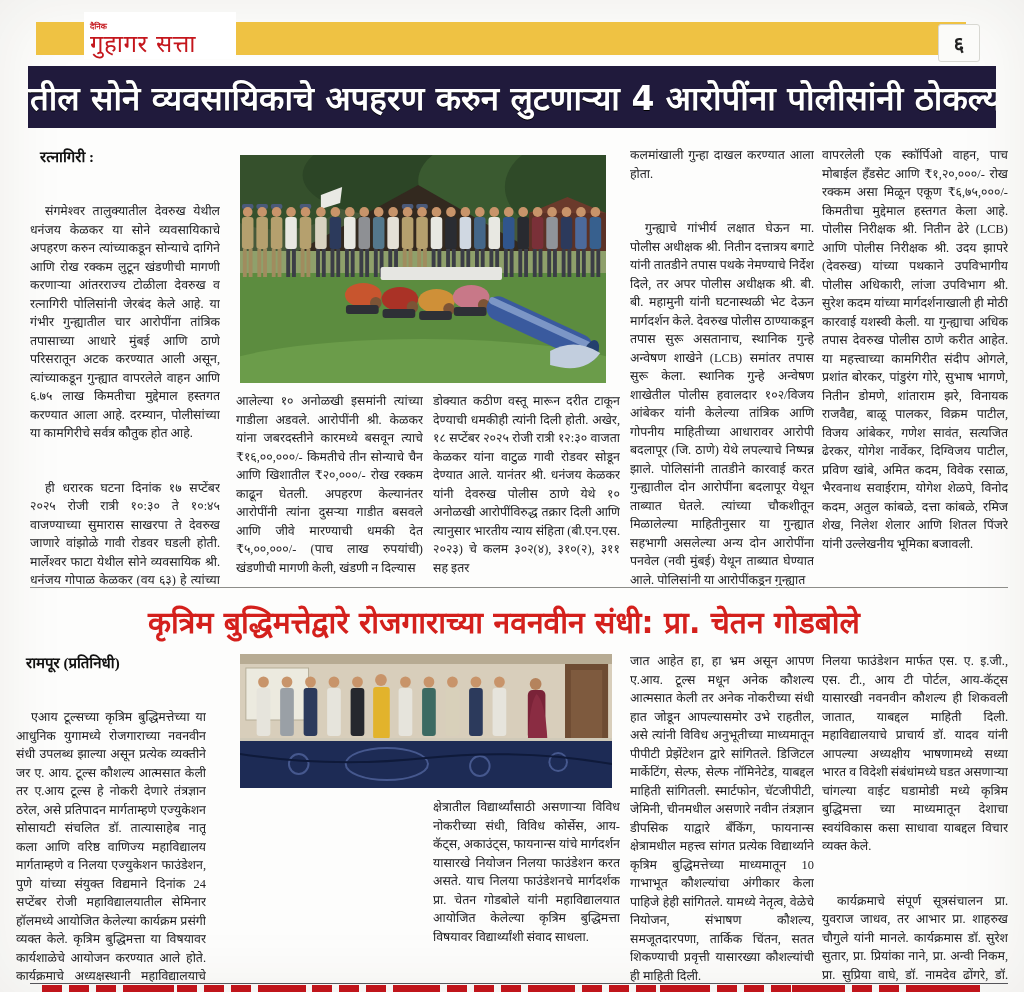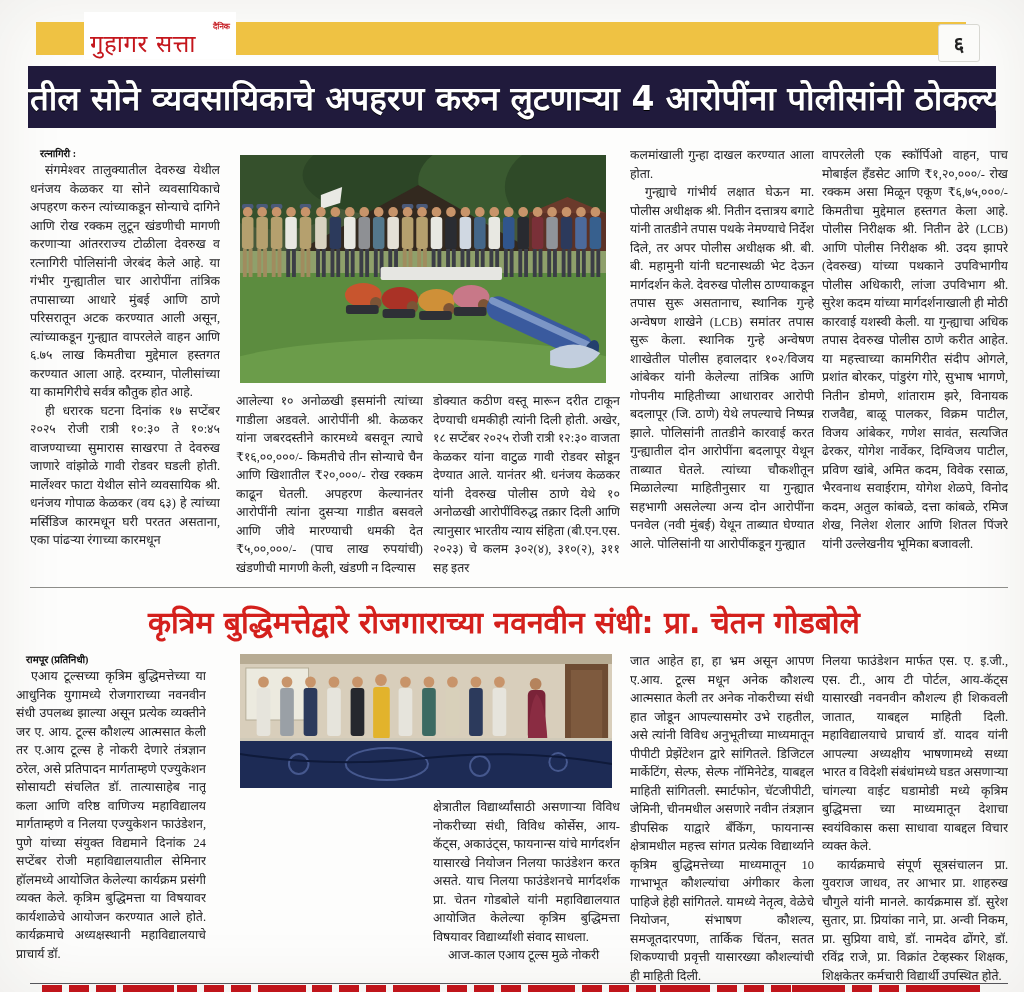--- a/index.html
+++ b/index.html
@@ -2,41 +2,41 @@
 <html><head>
 <meta charset="utf-8">
 <style>
   html,body{margin:0;padding:0;background:#e9e9e9;}
   .page{position:relative;width:1024px;height:992px;background:#fdfdfc;overflow:hidden;
         font-family:"DejaVu Sans",sans-serif;box-shadow:inset 0 0 70px rgba(60,50,30,.08);}
   
   .band{position:absolute;left:36px;top:22px;width:930px;height:33px;background:#efc243;}
   .logo-box{position:absolute;left:84px;top:12px;width:152px;height:47px;background:#fff;
             display:flex;flex-direction:column;justify-content:flex-end;padding:0 6px 2px 6px;box-sizing:border-box;}
-  .edition{font-size:8px;color:#c4161c;font-weight:700;line-height:9px;text-align:right;}
+  .edition{font-size:8px;color:#c4161c;font-weight:700;line-height:9px;}
   .logo{font-size:24px;line-height:26px;color:#c4161c;font-weight:400;letter-spacing:.5px;white-space:nowrap;}
   .date-box{position:absolute;left:358px;top:22px;width:312px;height:40px;background:#fff;
             border-radius:0 0 16px 16px;display:flex;align-items:center;justify-content:center;}
   .date-box span{font-size:15px;font-weight:700;color:#151515;}
   .pageno-box{position:absolute;left:938px;top:24px;width:40px;height:36px;background:#fbfbf9;
               border:1px solid #d8d8d2;border-radius:3px;display:flex;align-items:center;justify-content:center;}
   .pageno-box span{font-size:20px;font-weight:700;color:#222;}
   
   .hl1{position:absolute;left:28px;top:66px;width:968px;height:62px;background:#201a3c;
        display:flex;align-items:center;justify-content:center;overflow:hidden;}
   .hl1 span{color:#fff;font-weight:800;font-size:33px;white-space:nowrap;text-shadow:0 1px 0 #000;}
   
   .hl2{position:absolute;left:30px;top:596px;width:948px;height:50px;display:flex;align-items:center;justify-content:center;overflow:hidden;}
   .hl2 span{color:#d4201c;font-weight:800;font-size:30px;white-space:nowrap;}
   
   .col{position:absolute;overflow:hidden;font-family:"Liberation Serif","DejaVu Serif",serif;}
   .bt{font-size:12.4px;line-height:18.5px;text-align:justify;color:#1d1d20;}
   .bt p{margin:0;}
-  .bt p.ind{text-indent:15px;}
-  .dl{font-weight:700;font-size:10px;margin:0 0 1px 10px;color:#111;}
+  .bt p.ind{text-indent:15px;margin-top:36px;}
+  .dl{font-weight:700;font-size:15px;margin:0 0 1px 10px;color:#111;}
   .rule{position:absolute;left:30px;width:978px;height:1px;background:#8d8d89;}
   
   .photo{position:absolute;background:#cfcfc8;}
   .photo svg{display:block;width:100%;height:100%;}
   
   .cutband{position:absolute;left:42px;top:985px;width:940px;height:7px;overflow:hidden;
     background:
       repeating-linear-gradient(90deg,#c0151b 0 20px,rgba(0,0,0,0) 20px 27px),
       repeating-linear-gradient(90deg,rgba(0,0,0,0) 0 90px,#c0151b 90px 132px);}
 </style>

